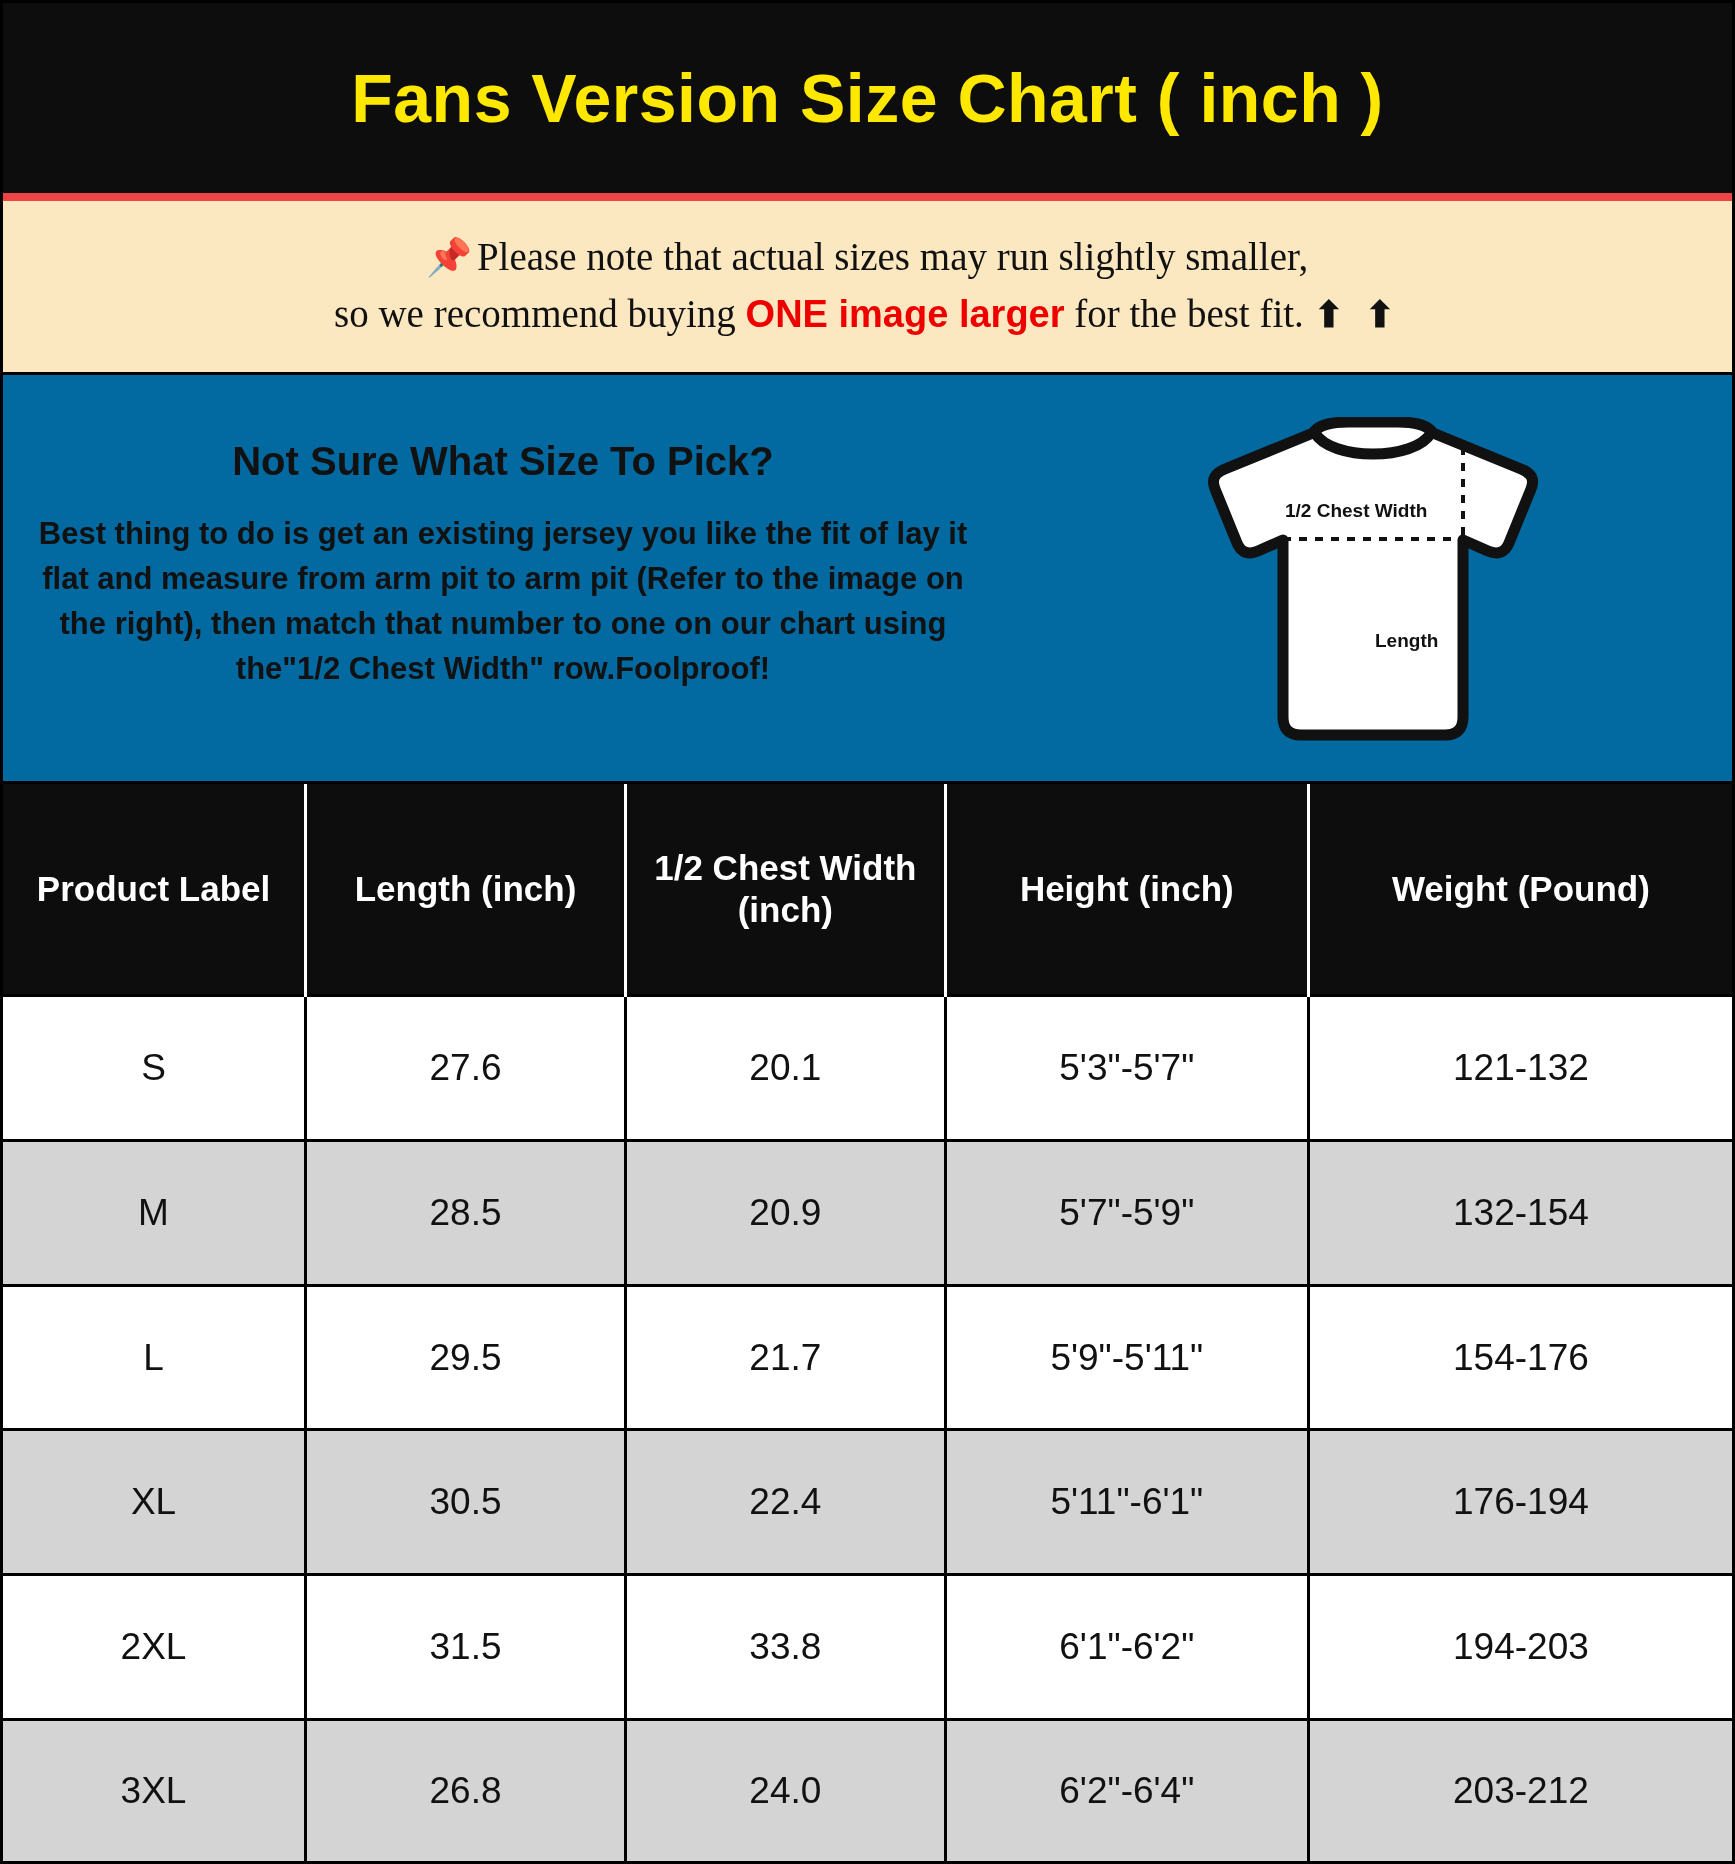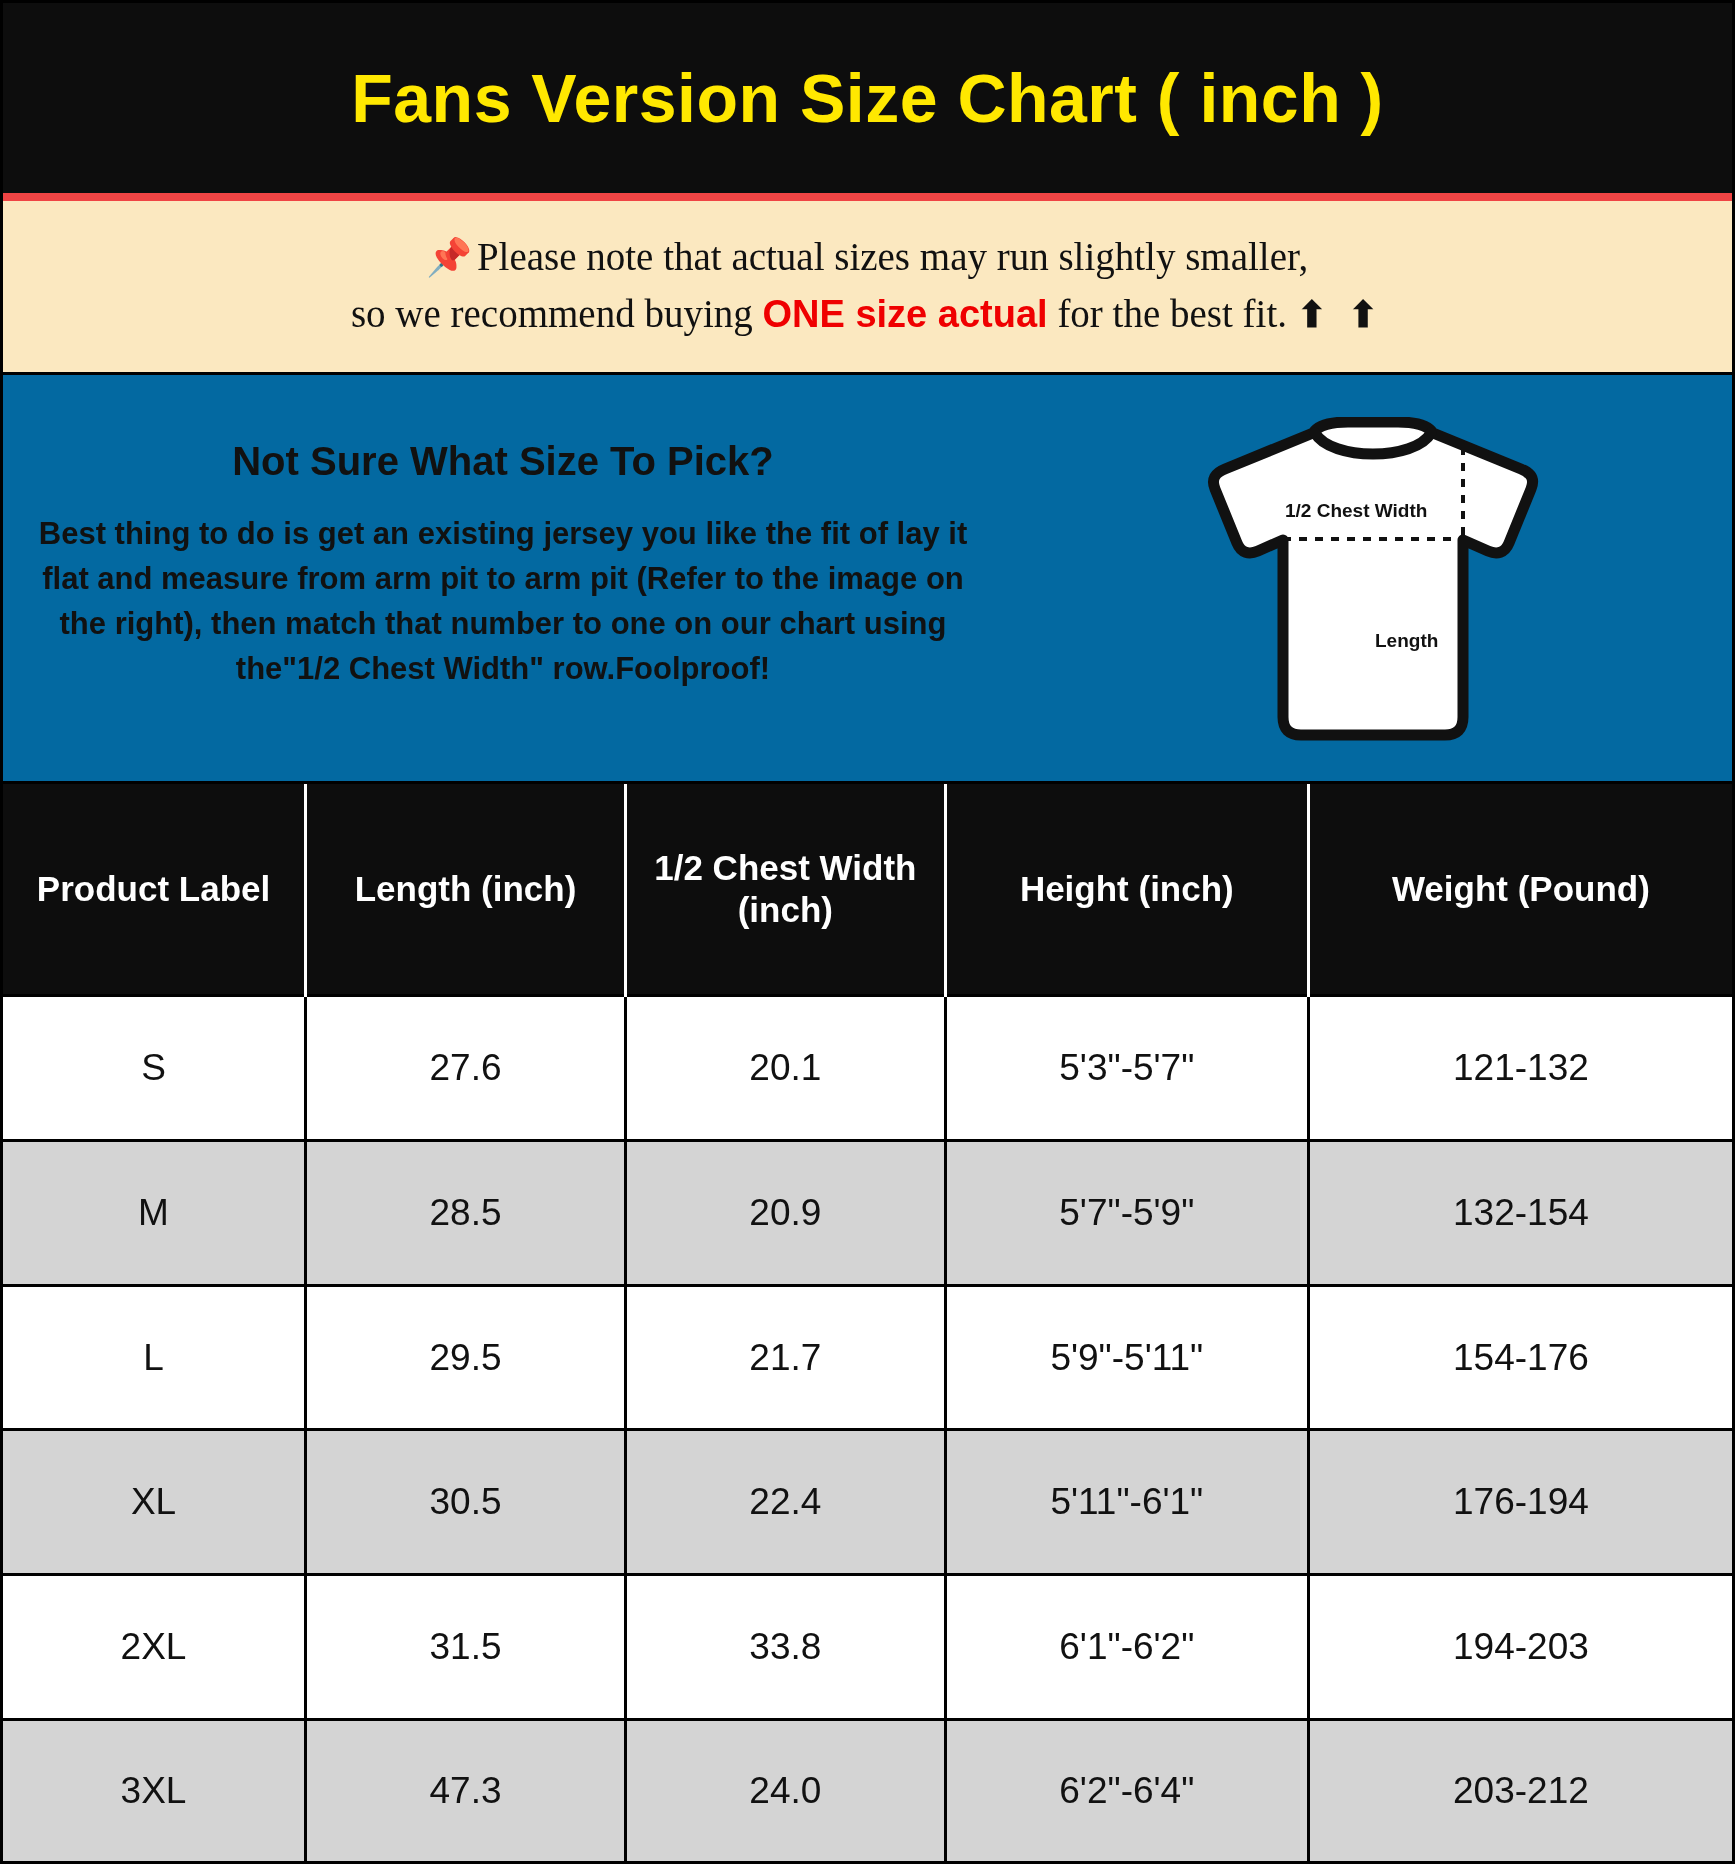--- a/index.html
+++ b/index.html
@@ -172,21 +172,21 @@
 
   <div class="title-bar">
     <div class="title">Fans Version Size Chart ( inch )</div>
   </div>
 
   <div class="note-band">
     <div class="note-line">
       <span class="pin">📌</span><span>Please note that actual sizes may run slightly smaller,</span>
     </div>
     <div class="note-line">
-      <span>so we recommend buying </span><span class="note-strong">ONE size actual</span><span> for the best fit. </span><span class="arrows">⬆ ⬆</span>
+      <span>so we recommend buying </span><span class="note-strong">ONE image larger</span><span> for the best fit. </span><span class="arrows">⬆ ⬆</span>
     </div>
   </div>
 
   <div class="help-section">
     <div class="help-text">
       <div class="help-title">Not Sure What Size To Pick?</div>
       <div class="help-body">Best thing to do is get an existing jersey you like the fit of lay it flat and measure from arm pit to arm pit (Refer to the image on the right), then match that number to one on our chart using the"1/2 Chest Width" row.Foolproof!</div>
     </div>
     <div class="help-figure">
       <svg class="shirt-svg" width="460" height="330" viewBox="0 0 460 330">
@@ -258,21 +258,21 @@
         </tr>
         <tr class="row-plain">
           <td>2XL</td>
           <td>31.5</td>
           <td>33.8</td>
           <td>6'1"-6'2"</td>
           <td>194-203</td>
         </tr>
         <tr class="row-alt">
           <td>3XL</td>
-          <td>47.3</td>
+          <td>26.8</td>
           <td>24.0</td>
           <td>6'2"-6'4"</td>
           <td>203-212</td>
         </tr>
       </tbody>
     </table>
   </div>
 
 </div>
 

